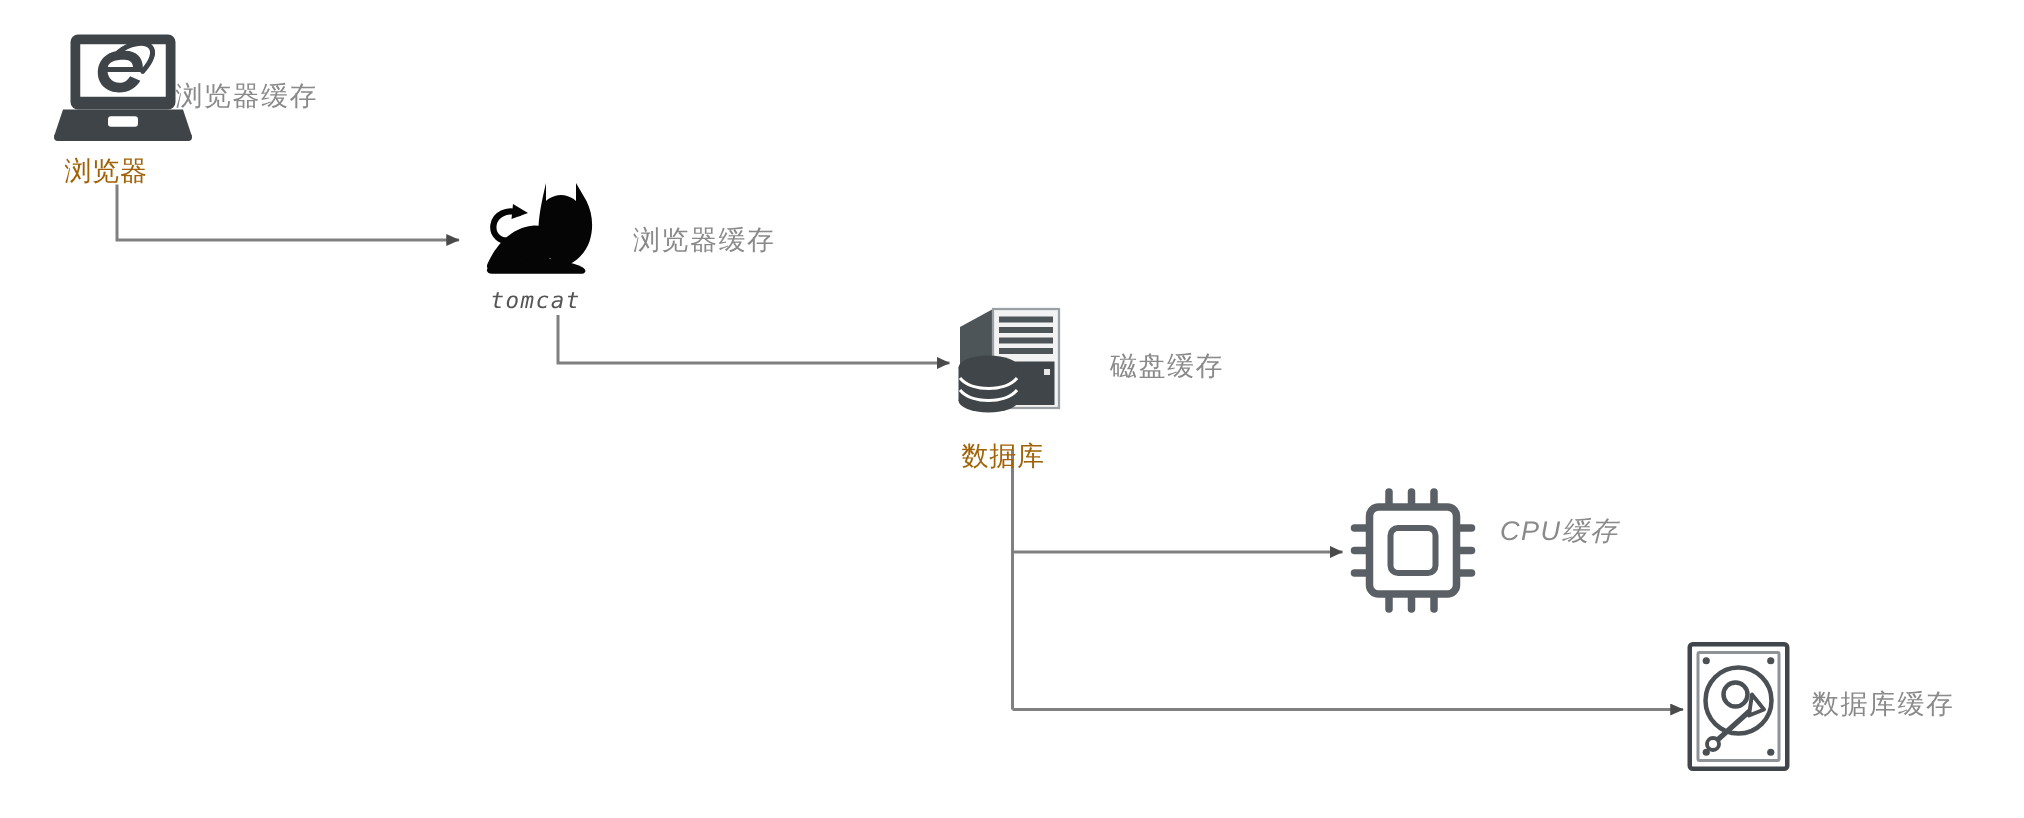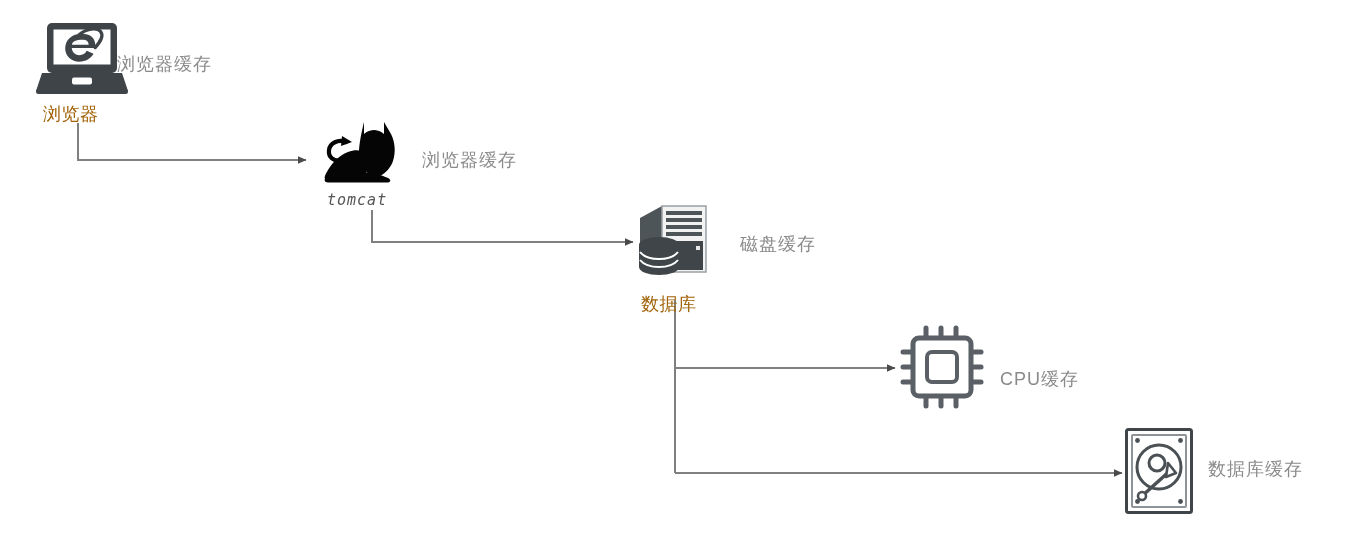--- a/index.html
+++ b/index.html
@@ -183,21 +183,21 @@
           <path d="M71,30 L83,30"></path>
           <path d="M71,45 L83,45"></path>
           <path d="M71,60 L83,60"></path>
         </g>
 
         <rect x="15" y="16" width="58" height="58" rx="6" ry="6" fill="#ffffff" stroke="#5a6065" stroke-width="5"></rect>
 
         <rect x="29" y="30" width="30" height="30" rx="5" ry="5" fill="#ffffff" stroke="#5a6065" stroke-width="4"></rect>
       </svg>
     </span>
-    <span class="sidelabel" style="left:102px; top:45px;">CPU缓存</span>
+    <span class="sidelabel" style="left:102px; top:20px;font-style:italic;">CPU缓存</span>
   </div>
 
   <div class="node" style="left:1124px; top:427px; width:230px; height:90px;">
     <span class="icon-wrap" style="left:0px; top:0px;">
       <svg width="70" height="88" viewBox="0 0 70 88" xmlns="http://www.w3.org/2000/svg">
 
         <rect x="2.5" y="2.5" width="65" height="83" rx="2" ry="2" fill="#ffffff" stroke="#3f4548" stroke-width="3"></rect>
         <rect x="8" y="8" width="54" height="72" rx="1" ry="1" fill="#ffffff" stroke="#8d9397" stroke-width="2"></rect>
 
         <g fill="#4a5054">

